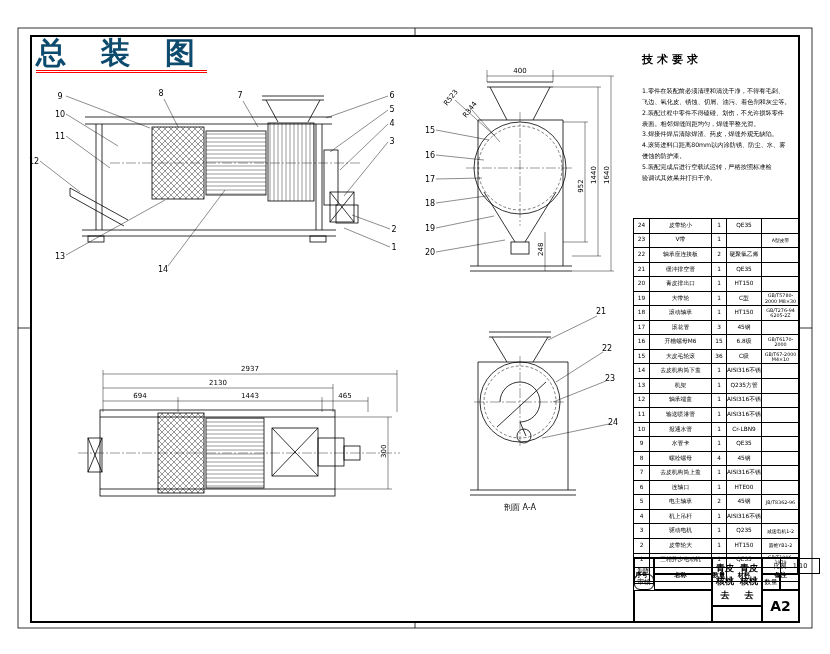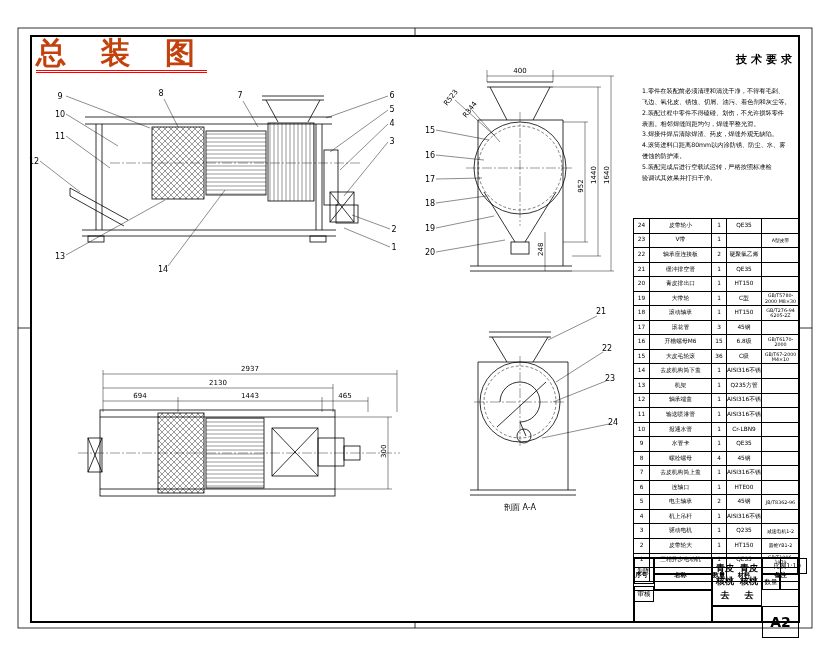--- a/index.html
+++ b/index.html
@@ -5,40 +5,40 @@
   html,body{margin:0;padding:0;background:#fff;}
   .sheet{position:relative;width:830px;height:654px;background:#fff;overflow:hidden;
          font-family:"DejaVu Sans",sans-serif;color:#000;}
   svg{position:absolute;left:0;top:0;}
   .ln{stroke:#000;stroke-width:0.8;fill:none;}
   .thin{stroke-width:0.45;}
   .cl{stroke:#000;stroke-width:0.4;fill:none;stroke-dasharray:10,2,2,2;}
   .dash{stroke-dasharray:3,2;stroke-width:0.5;}
   .t{fill:#000;stroke:none;font-family:"DejaVu Sans",sans-serif;} .s7{font-size:7px;} .s8{font-size:8px;}
 
-  .main-title{position:absolute;left:36px;top:36px;color:#c2410c;font-size:30px;font-weight:bold;
+  .main-title{position:absolute;left:36px;top:36px;color:#0c4a6e;font-size:30px;font-weight:bold;
               letter-spacing:12px;border-bottom:3px double #f00;padding-bottom:1px;line-height:1.1;}
 
   .tech{position:absolute;left:642px;top:52px;width:154px;}
-  .tech-title{font-size:11px;font-weight:bold;text-align:right;letter-spacing:4px;margin-bottom:19px;}
+  .tech-title{font-size:11px;font-weight:bold;text-align:left;letter-spacing:4px;margin-bottom:19px;}
   .tech-line{font-size:6.2px;line-height:1.75;white-space:nowrap;overflow:hidden;}
 
   .parts-table{position:absolute;left:633px;top:218px;width:166px;border-collapse:collapse;
                table-layout:fixed;}
   .parts-table td{border:0.5px solid #000;padding:0;text-align:center;overflow:hidden;
                   font-size:5.8px;line-height:1;height:13.55px;white-space:nowrap;}
   .parts-table td.c-rem{font-size:4.8px;white-space:normal;line-height:1.05;}
   .parts-table tfoot td{height:13px;font-size:6.2px;font-weight:bold;}
 
   .title-block{position:absolute;left:633px;top:557px;width:166px;height:64.5px;
                border:1px solid #000;box-sizing:border-box;}
   .tb-cell{position:absolute;box-sizing:border-box;border:0.5px solid #000;display:flex;
            align-items:center;justify-content:center;font-size:6.5px;overflow:hidden;}
   .tb-title{font-size:9px;font-weight:bold;text-align:center;line-height:1.5;flex-direction:row;}
-  .tb-a2{font-size:14px;font-weight:bold;margin-top:16px;}
+  .tb-a2{font-size:14px;font-weight:bold;}
 </style>
 </head>
 <body>
 
 <div class="sheet">
 
   <svg width="830" height="654" viewBox="0 0 830 654">
     <defs>
       <pattern id="xhatch" width="6" height="6" patternUnits="userSpaceOnUse">
         <path d="M0,6 L6,0 M0,0 L6,6" stroke="#000" stroke-width="0.4"></path>
@@ -510,30 +510,30 @@
         <td>数量</td>
         <td>材料</td>
         <td>备注</td>
       </tr>
     </tfoot>
   </table>
 
   <div class="title-block">
     <div class="tb-cell" style="left:0;top:0;width:20px;height:26px;">制图</div>
     <div class="tb-cell" style="left:20px;top:0;width:58px;height:16px;"></div>
-    <div class="tb-cell" style="left:0;top:28px;width:20px;height:16px;">审核</div>
+    <div class="tb-cell" style="left:0;top:16px;width:20px;height:16px;border-radius:6px;">审核</div>
     <div class="tb-cell" style="left:20px;top:16px;width:58px;height:16px;"></div>
     <div class="tb-cell" style="left:0;top:32px;width:78px;height:31.5px;"></div>
 
     <div class="tb-cell tb-title" style="left:78px;top:0;width:50px;height:48px;">
       <span>青皮核桃去</span>
       <span>青皮核桃去</span>
     </div>
     <div class="tb-cell" style="left:78px;top:48px;width:50px;height:15.5px;"></div>
 
     <div class="tb-cell" style="left:128px;top:0;width:36px;height:16px;">比例</div>
-    <div class="tb-cell" style="left:146px;top:0;width:27px;height:16px;">1:10</div>
+    <div class="tb-cell" style="left:146px;top:0;width:40px;height:16px;">1:10</div>
     <div class="tb-cell" style="left:128px;top:16px;width:18px;height:16px;">数量</div>
     <div class="tb-cell" style="left:146px;top:16px;width:19px;height:16px;"></div>
     <div class="tb-cell tb-a2" style="left:128px;top:32px;width:37px;height:31.5px;">A2</div>
   </div>
 
 </div>
 
 </body></html>

